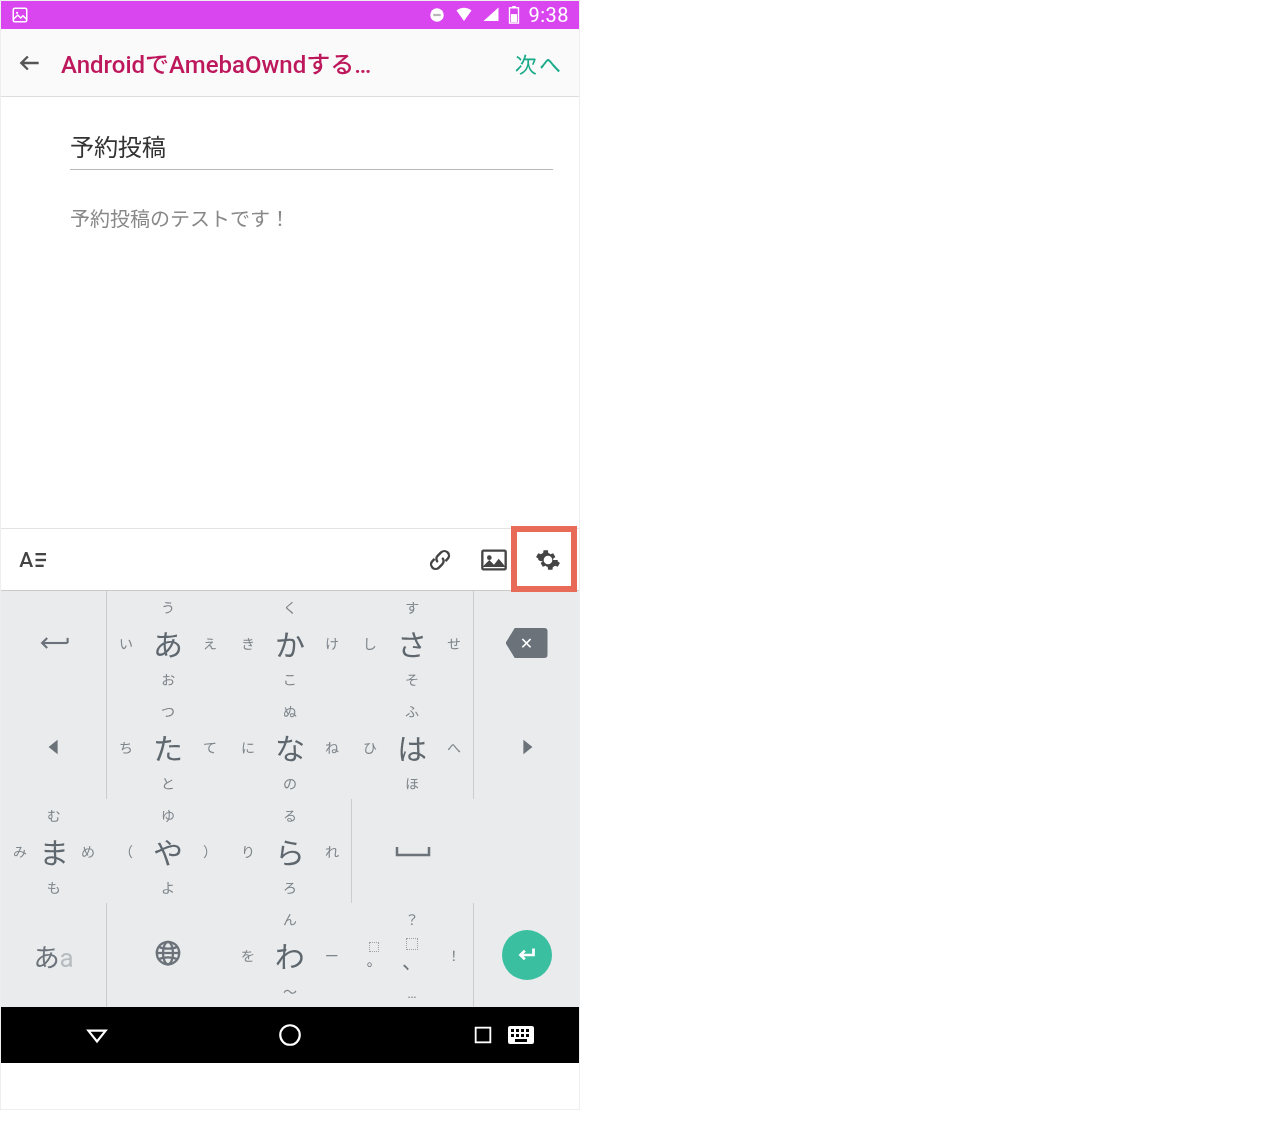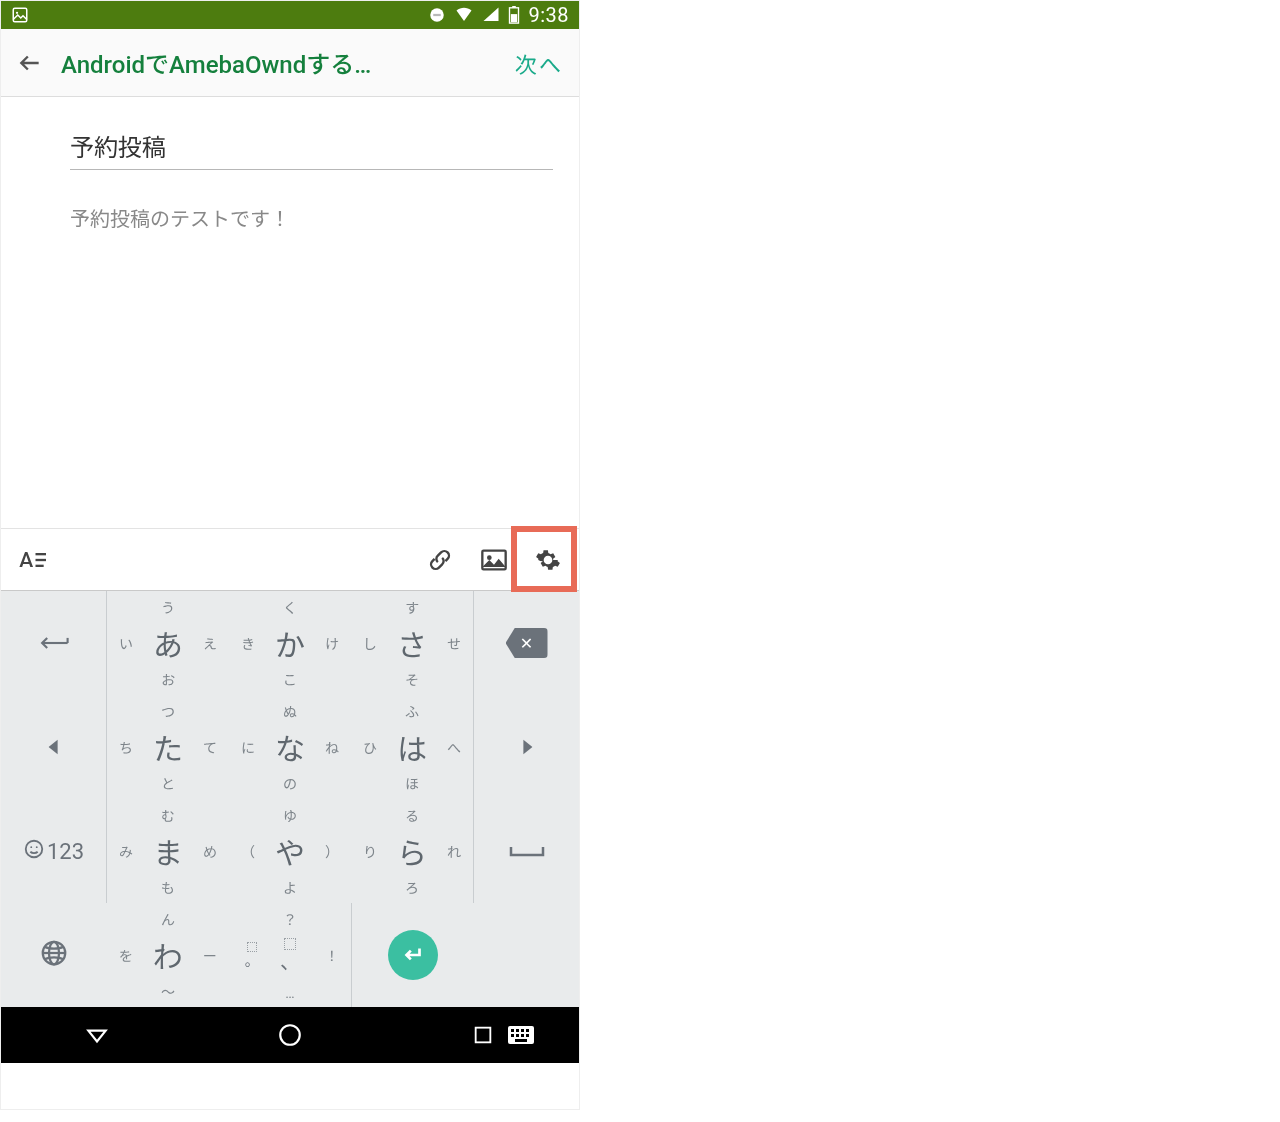--- a/index.html
+++ b/index.html
@@ -11,21 +11,21 @@
     }
     .phone {
       width: 580px;
       height: 1110px;
       background: #fff;
       position: relative;
       border: 1px solid #eee;
     }
     .status-bar {
       height: 28px;
-      background: #4d7c0f;
+      background: #d946ef;
       display: flex;
       align-items: center;
       justify-content: space-between;
       padding: 0 10px;
       color: #fff;
     }
     .status-left { display: flex; align-items: center; gap: 6px; }
     .status-right { display: flex; align-items: center; gap: 8px; font-size: 18px; letter-spacing: 0.5px; }
     .status-right .time { font-size: 20px; }
     .status-icon { display: inline-flex; }
@@ -35,21 +35,21 @@
       align-items: center;
       padding: 0 16px;
       border-bottom: 1px solid #ddd;
       gap: 18px;
       background: #fafafa;
     }
     .back-arrow { color: #555; display: inline-flex; }
     .header-title {
       flex: 1;
       font-size: 24px;
-      color: #15803d;
+      color: #be185d;
       white-space: nowrap;
       overflow: hidden;
       text-overflow: ellipsis;
       font-weight: 500;
     }
     .next-btn { color: #1aaa8a; font-size: 22px; letter-spacing: 2px; text-align: center; }
     .content {
       padding: 28px 26px 10px;
       background: #fff;
       margin-left: 43px;
@@ -313,33 +313,20 @@
         <span class="kana-bottom">ほ</span>
       </div>
       <div class="kb-cell kb-side-sep-r">
         <svg width="18" height="22" viewBox="0 0 20 24" fill="#6b727a">
             <path d="M6 4 L16 12 L6 20 Z"></path>
           </svg>
       </div>
     </div>
 
     <div class="kb-row">
-      <div class="kb-cell kb-side-sep-l">
-        <span class="mode123">
-          <span>
-            <svg width="22" height="22" viewBox="0 0 24 24" fill="none" stroke="#6b727a" stroke-width="2">
-                <circle cx="12" cy="12" r="9"></circle>
-                <circle cx="9" cy="10" r="1" fill="#6b727a" stroke="none"></circle>
-                <circle cx="15" cy="10" r="1" fill="#6b727a" stroke="none"></circle>
-                <path d="M8 15 c2 2 6 2 8 0"></path>
-              </svg>
-          </span>
-          <span>123</span>
-        </span>
-      </div>
       <div class="kb-cell">
         <span class="kana-top">む</span>
         <span class="kana-left">み</span>
         <span class="kana">ま</span>
         <span class="kana-right">め</span>
         <span class="kana-bottom">も</span>
       </div>
       <div class="kb-cell">
         <span class="kana-top">ゆ</span>
         <span class="kana-left">（</span>
@@ -357,20 +344,23 @@
       <div class="kb-cell kb-side-sep-r">
         <span class="space-bar">
           <svg width="40" height="20" viewBox="0 0 40 20" fill="none" stroke="#6b727a" stroke-width="2.5">
               <path d="M4 6 L4 14 L36 14 L36 6"></path>
             </svg>
         </span>
       </div>
     </div>
 
     <div class="kb-row">
+      <div class="kb-cell kb-side-sep-l">
+        <span class="kana-mode"><span>あ</span><span class="dim">a</span></span>
+      </div>
       <div class="kb-cell">
         <span>
           <svg width="30" height="30" viewBox="0 0 24 24" fill="none" stroke="#6b727a" stroke-width="1.8">
               <circle cx="12" cy="12" r="9"></circle>
               <ellipse cx="12" cy="12" rx="4" ry="9"></ellipse>
               <line x1="3" y1="12" x2="21" y2="12"></line>
               <path d="M4.5 7 C8 9 16 9 19.5 7"></path>
               <path d="M4.5 17 C8 15 16 15 19.5 17"></path>
             </svg>
         </span>

